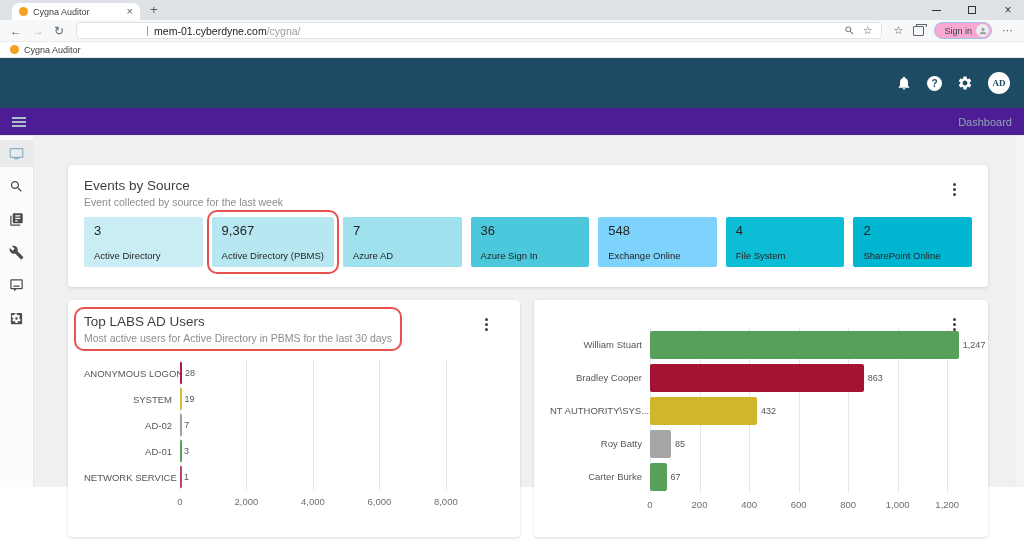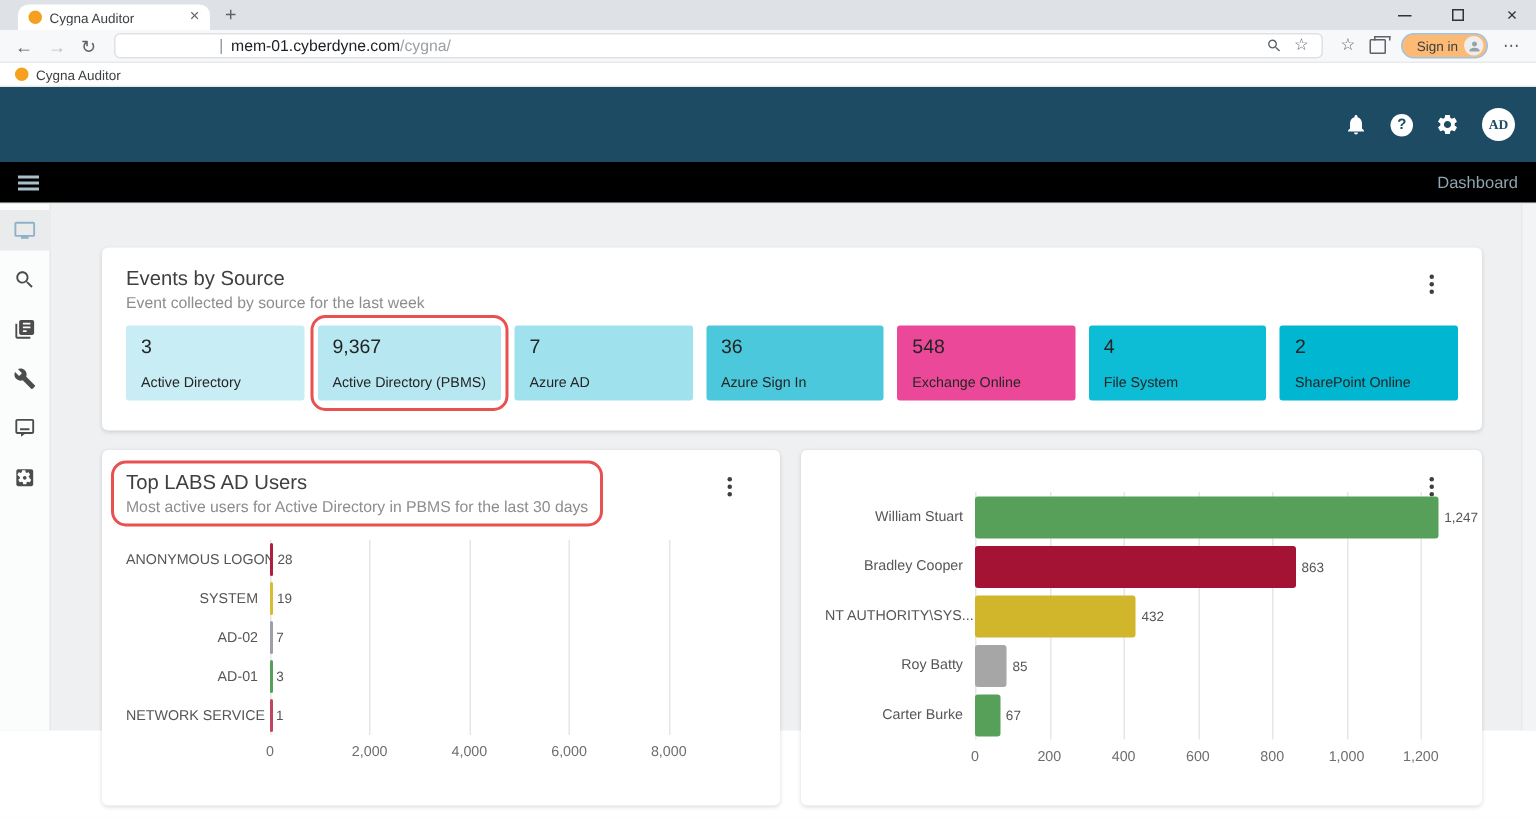--- a/index.html
+++ b/index.html
@@ -27,21 +27,21 @@
   .caret { width:1px; height:10px; background:#9aa0a6; margin-left:62px; margin-right:6px; }
   .urlhost { font-size:10.5px; color:#202124; }
   .urlpath { font-size:10.5px; color:#9aa0a6; }
   .abspacer { flex:1; }
   .abicon { color:#5f6368; font-size:11px; line-height:1; margin-left:8px; cursor:pointer; }
   .abicon svg { width:11px; height:11px; fill:#5f6368; display:block; }
   .chromeicon { color:#5f6368; font-size:11px; cursor:pointer; line-height:1; }
   .collections { width:11px; height:10px; border:1px solid #5f6368; border-radius:1px; position:relative; cursor:pointer; }
   .collections::after { content:""; position:absolute; left:2px; top:-3px; width:9px; height:2px; border:1px solid #5f6368; border-bottom:none; }
   .signin { height:17px; border:1px solid #9ec3e6; border-radius:9px; display:flex; align-items:center;
-            gap:4px; padding:0 2px 0 9px; font-size:9px; color:#3c4043; cursor:pointer; background:#fdba74; }
+            gap:4px; padding:0 2px 0 9px; font-size:9px; color:#3c4043; cursor:pointer; background:#f9a8d4; }
   .pavatar { width:13px; height:13px; border-radius:50%; background:#eceef0; display:flex; align-items:center; justify-content:center; }
   .pavatar svg { width:10px; height:10px; fill:#9aa0a6; }
   .dots { color:#5f6368; font-size:11px; letter-spacing:1px; cursor:pointer; }
 
   .bookmarks { height:16px; background:#fff; border-bottom:1px solid #e9e9e9; display:flex; align-items:center; padding:0 10px; gap:5px; }
   .bmtext { font-size:9px; color:#3c4043; }
 
   
   .appheader { height:50px; background:var(--header); display:flex; align-items:center; padding:0 14px; }
   .logo { display:flex; align-items:center; gap:9px; cursor:pointer; }
@@ -54,21 +54,21 @@
   .logosub { color:#e8edf0; font-size:6.5px; letter-spacing:3px; align-self:flex-end; margin-top:2px; }
   .hdicons { margin-left:auto; display:flex; align-items:center; gap:15px; }
   .hdicons .hicon { cursor:pointer; display:flex; }
   .hdicons svg { width:16px; height:16px; fill:#fff; }
   .helpicon { width:15px; height:15px; border-radius:50%; background:#fff; color:var(--header);
               font-size:10px; font-weight:bold; display:flex; align-items:center; justify-content:center; cursor:pointer; }
   .avatar { width:22px; height:22px; border-radius:50%; background:#fff; color:var(--header);
             font-size:9px; font-weight:bold; display:flex; align-items:center; justify-content:center; cursor:pointer;font-family:Liberation Serif, serif; }
 
   
-  .menubar { height:28px; background:#000000; border-bottom:1px solid #e4e7e9; display:flex; align-items:center; padding:0 12px; }
+  .menubar { height:28px; background:#4c1d95; border-bottom:1px solid #e4e7e9; display:flex; align-items:center; padding:0 12px; }
   .hamburger { display:flex; flex-direction:column; gap:2px; cursor:pointer; }
   .hamburger i { width:14px; height:2px; background:#a9bfca; display:block; }
   .breadcrumb { margin-left:auto; font-size:11px; color:#8fa5b1; }
 
   
   .content { display:flex; height:351px; background:#eef0f1;justify-content:flex-end; }
   .sidebar { width:34px; background:#fbfcfc; border-right:1px solid #e5e7e8; display:flex; flex-direction:column; align-items:center; padding-top:4px; flex:none; }
   .sbitem { width:34px; height:27px; display:flex; align-items:center; justify-content:center; margin-bottom:6px; cursor:pointer; }
   .sbitem svg { width:15px; height:15px; fill:#4c4c4c; }
   .sbitem.active { background:#e9ebec; }
@@ -255,21 +255,21 @@
                 <div class="srclabel">Azure AD</div>
               </div>
             </div>
             <div class="srcwrap">
               <div class="srccard" style="background:#4cc8dc">
                 <div class="srccount">36</div>
                 <div class="srclabel">Azure Sign In</div>
               </div>
             </div>
             <div class="srcwrap">
-              <div class="srccard" style="background:#ec4899">
+              <div class="srccard" style="background:#7dd3fc">
                 <div class="srccount">548</div>
                 <div class="srclabel">Exchange Online</div>
               </div>
             </div>
             <div class="srcwrap">
               <div class="srccard" style="background:#0dbcd5">
                 <div class="srccount">4</div>
                 <div class="srclabel">File System</div>
               </div>
             </div>

